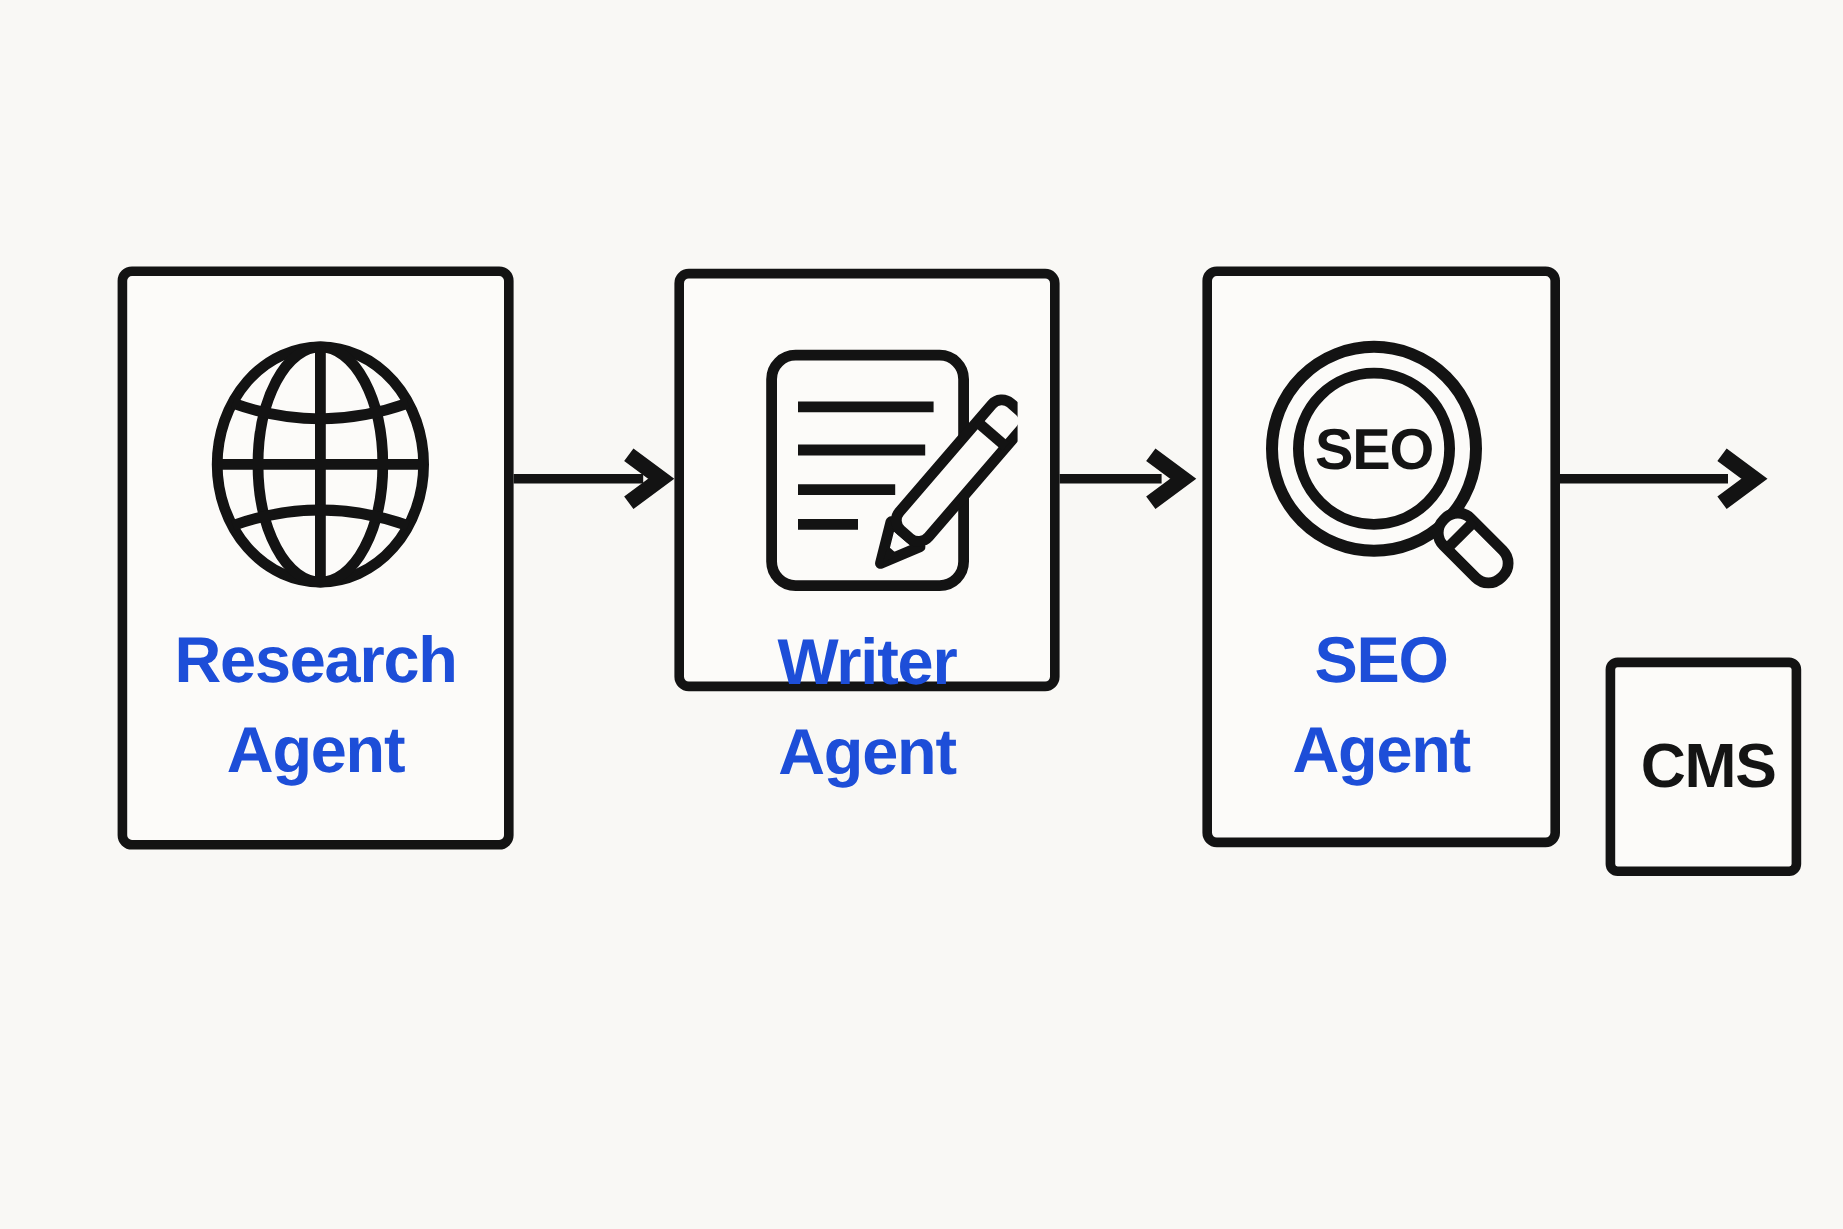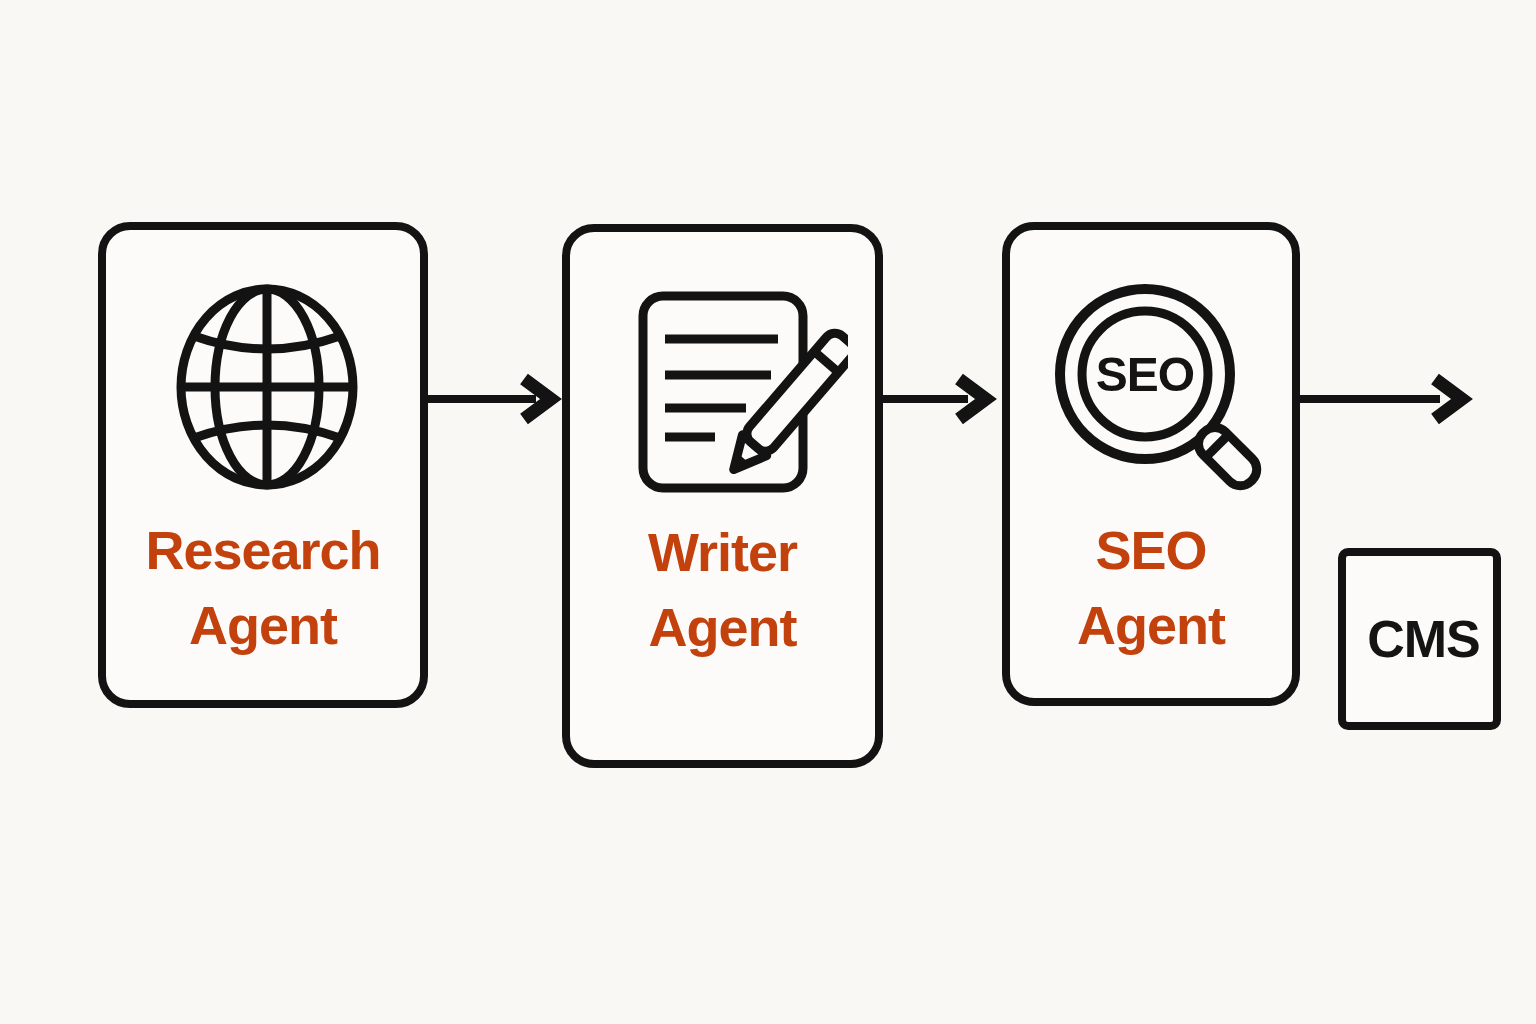--- a/index.html
+++ b/index.html
@@ -8,25 +8,25 @@
     background: #f9f8f5;
     font-family: "Liberation Sans", sans-serif;
     overflow: hidden; position: relative;
   }
   .canvas { position: absolute; inset: 0; width: 1536px; height: 1024px; }
 
   .node {
     position: absolute;
     background: #fcfbf9;
     border: 8px solid #131313;
-    border-radius: 32px;
+    border-radius: 12px;
     box-sizing: border-box;
   }
   .node-research { left: 98px;  top: 222px; width: 330px; height: 486px; }
-  .node-writer   { left: 562px; top: 224px; width: 321px; height: 544px; padding-left: 43px; }
+  .node-writer   { left: 562px; top: 224px; width: 321px; height: 352px; padding-left: 43px; }
   .node-seo      { left: 1002px; top: 222px; width: 298px; height: 484px; }
 
   .node-cms {
     position: absolute;
     left: 1338px; top: 548px; width: 163px; height: 182px;
     background: #fcfbf9;
     border: 8px solid #131313;
     border-radius: 10px;
     box-sizing: border-box;
     display: flex; align-items: center; justify-content: center;
@@ -38,21 +38,21 @@
   .icon-magnifier{ left: 42px; top: 50px; }
 
   .node-label {
     position: absolute;
     left: 0; right: 0; top: 283px;
     text-align: center;
     font-size: 54px;
     font-weight: 700;
     line-height: 75px;
     letter-spacing: -1px;
-    color: #c2410c;
+    color: #1d4ed8;
   }
   .cms-label {
     font-size: 52px;
     font-weight: 700;
     letter-spacing: -1px;
     color: #141414;
     transform: translateX(4px);
   }
 
   .arrows { position: absolute; left: 0; top: 0; }

